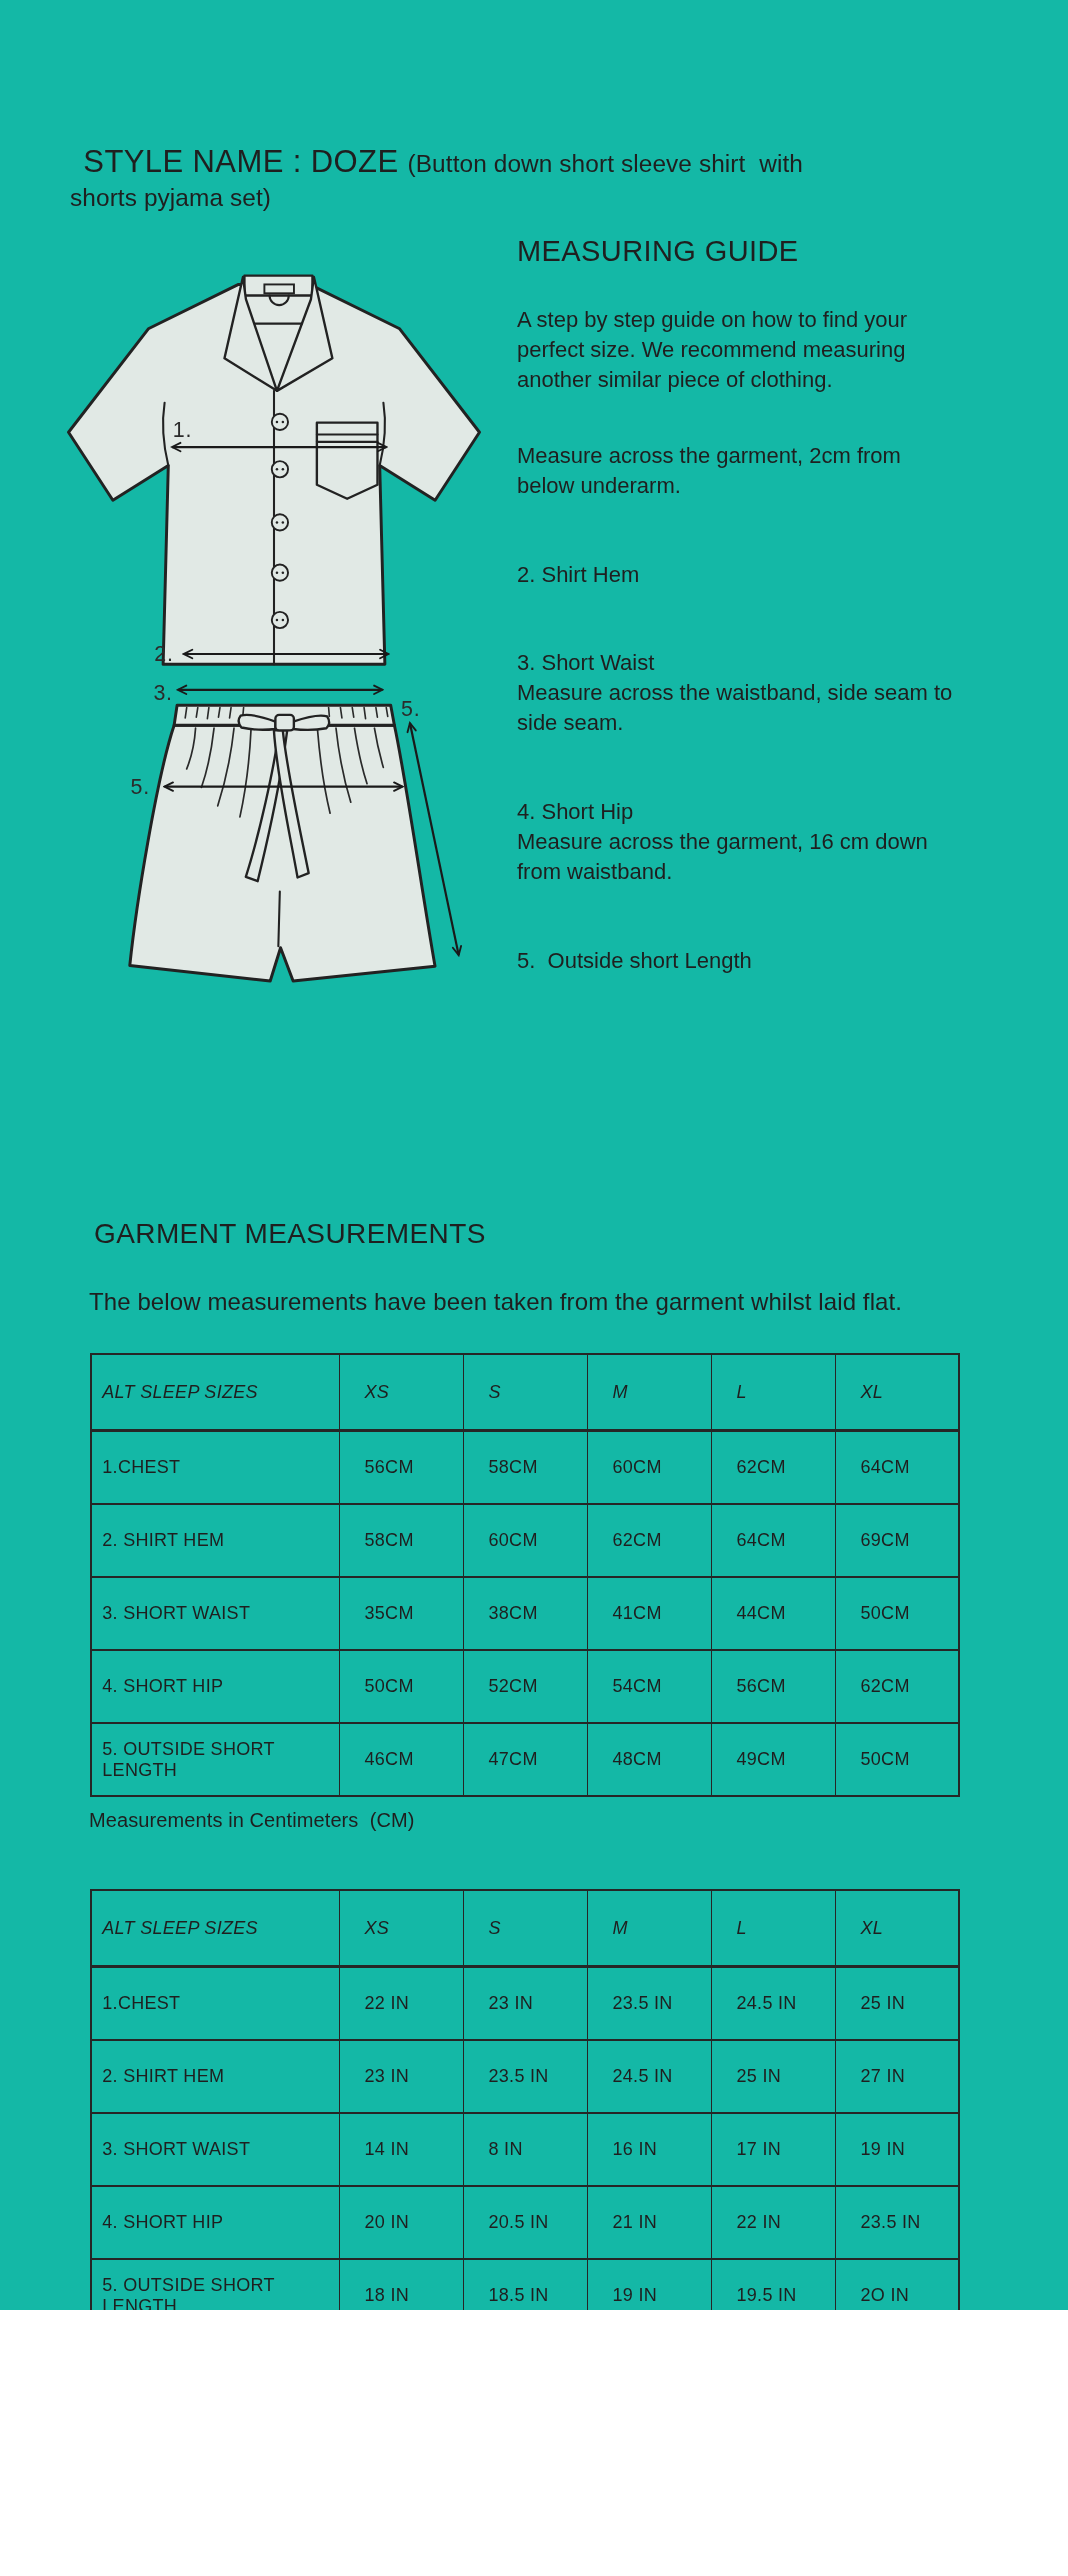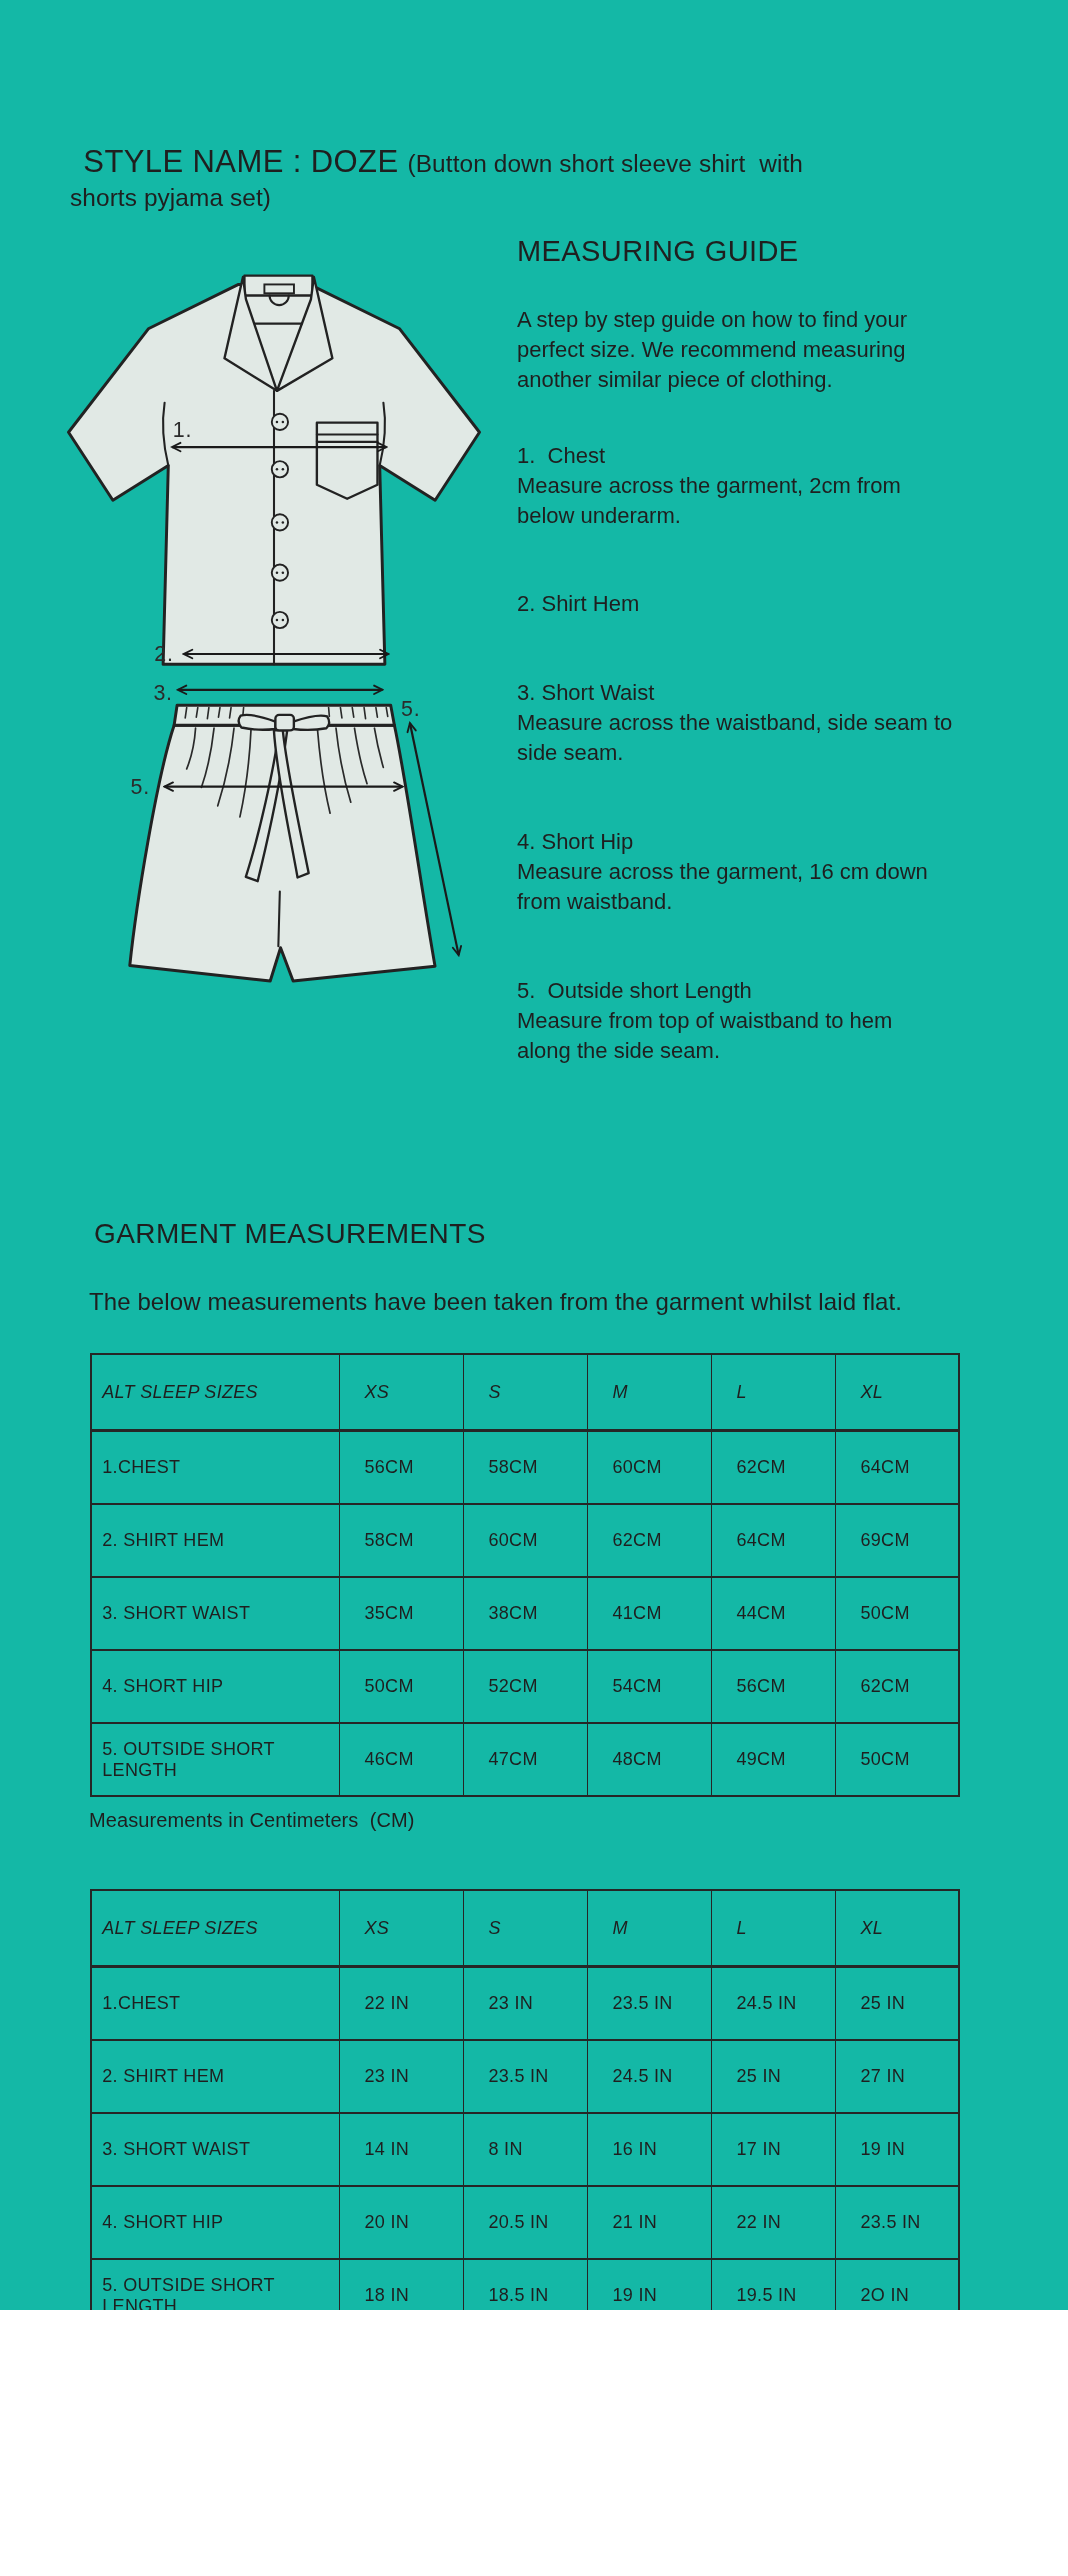--- a/index.html
+++ b/index.html
@@ -172,41 +172,38 @@
     <text class="diagram-label" x="52" y="184">5.</text>
   </svg>
 
   <div id="guide-col">
     <h2 class="section-heading">MEASURING GUIDE</h2>
     <p class="guide-intro">A step by step guide on how to find your
 perfect size. We recommend measuring
 another similar piece of clothing.</p>
 
     <div class="step">
-      <div class="step-title">1.  Chest</div>
       <div class="step-body">Measure across the garment, 2cm from
 below underarm.</div>
     </div>
     <div class="step">
       <div class="step-title">2. Shirt Hem</div>
     </div>
     <div class="step">
       <div class="step-title">3. Short Waist</div>
       <div class="step-body">Measure across the waistband, side seam to
 side seam.</div>
     </div>
     <div class="step">
       <div class="step-title">4. Short Hip</div>
       <div class="step-body">Measure across the garment, 16 cm down
 from waistband.</div>
     </div>
     <div class="step">
       <div class="step-title">5.  Outside short Length</div>
-      <div class="step-body">Measure from top of waistband to hem
-along the side seam.</div>
     </div>
   </div>
 
   <h2 id="gm-heading" class="section-heading">GARMENT MEASUREMENTS</h2>
   <div id="gm-subtitle">The below measurements have been taken from the garment whilst laid flat.</div>
 
   <table id="cm-table" class="size-table">
     <colgroup>
       <col class="col-label">
         <col class="col-size">

